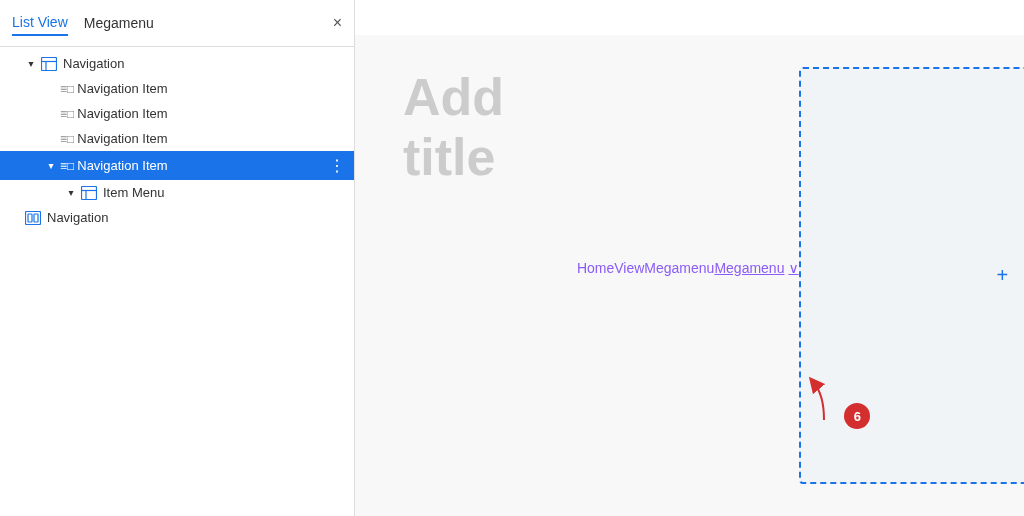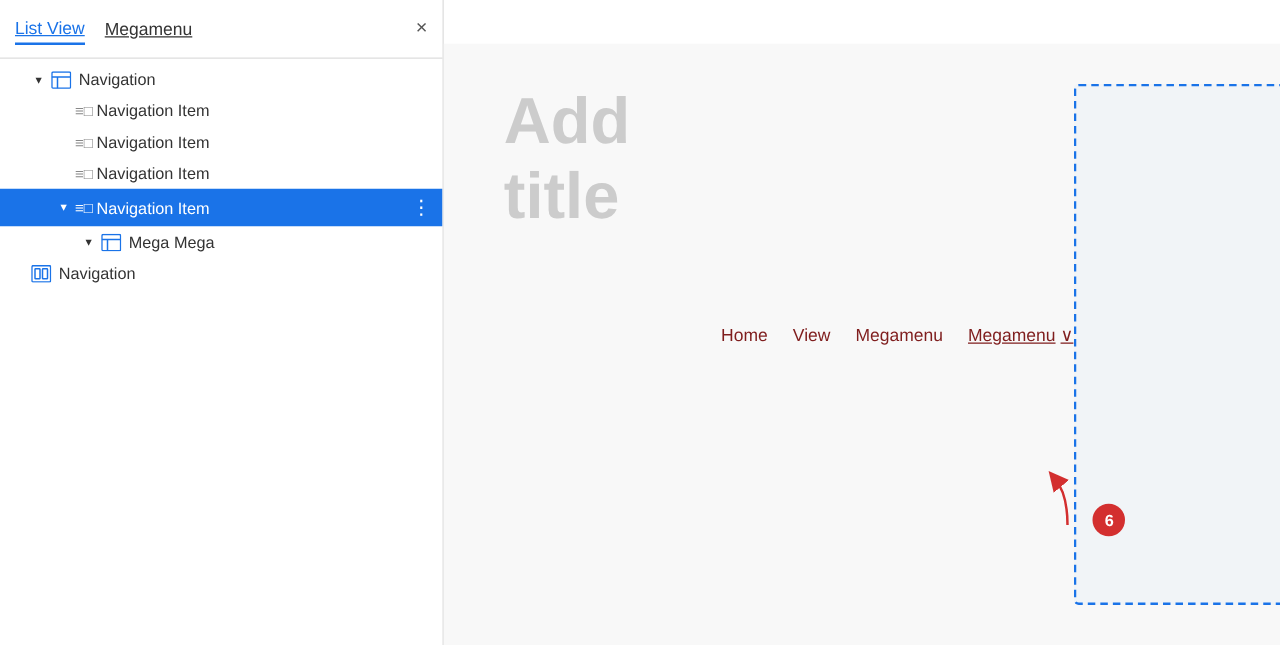--- a/index.html
+++ b/index.html
@@ -22,21 +22,20 @@
       padding: 10px 12px;
       border-bottom: 1px solid #ddd;
       gap: 16px;
     }
 
     .tab {
       font-size: 14px;
       color: #333;
       cursor: pointer;
       padding: 4px 0;
-      text-decoration: underline;
     }
 
     .tab.active {
       border-bottom: 2px solid #1a73e8;
       color: #1a73e8;
       font-weight: 500;
     }
 
     .close-btn {
       margin-left: auto;
@@ -114,23 +113,22 @@
     .page-title {
       font-size: 52px;
       font-weight: 700;
       color: #ccc;
       margin-bottom: 48px;
     }
 
     .nav-bar {
       display: flex;
       align-items: center;
-      gap: 20px;
       font-size: 14px;
-      color: #7f1d1d;
+      color: #8b5cf6;
       margin-bottom: 16px;
       justify-content: center;
     }
 
     .nav-link {
       cursor: pointer;
     }
 
     .nav-megamenu {
       display: flex;
@@ -253,21 +251,21 @@
 
     <div class="tree-item indent-3">
       <span class="chevron">▾</span>
       <span class="icon-nav icon-color nav-grid-icon">
         <svg viewBox="0 0 16 14" fill="none" xmlns="http://www.w3.org/2000/svg">
           <rect x="0.5" y="0.5" width="15" height="13" rx="1" stroke="#1a73e8" stroke-width="1.2"></rect>
           <line x1="0.5" y1="4.5" x2="15.5" y2="4.5" stroke="#1a73e8" stroke-width="1.2"></line>
           <line x1="5" y1="4.5" x2="5" y2="13.5" stroke="#1a73e8" stroke-width="1.2"></line>
         </svg>
       </span>
-      <span>Mega Mega</span>
+      <span>Item Menu</span>
     </div>
 
     <div class="tree-item indent-4">
       <span class="chevron" style="visibility:hidden">▾</span>
       <span class="icon-nav icon-color">
         <svg width="16" height="14" viewBox="0 0 16 14" fill="none" xmlns="http://www.w3.org/2000/svg">
           <rect x="0.5" y="0.5" width="15" height="13" rx="1" stroke="#1a73e8" stroke-width="1.2"></rect>
           <rect x="3" y="3" width="4" height="8" rx="0.5" stroke="#1a73e8" stroke-width="1.2"></rect>
           <rect x="9" y="3" width="4" height="8" rx="0.5" stroke="#1a73e8" stroke-width="1.2"></rect>
         </svg>

